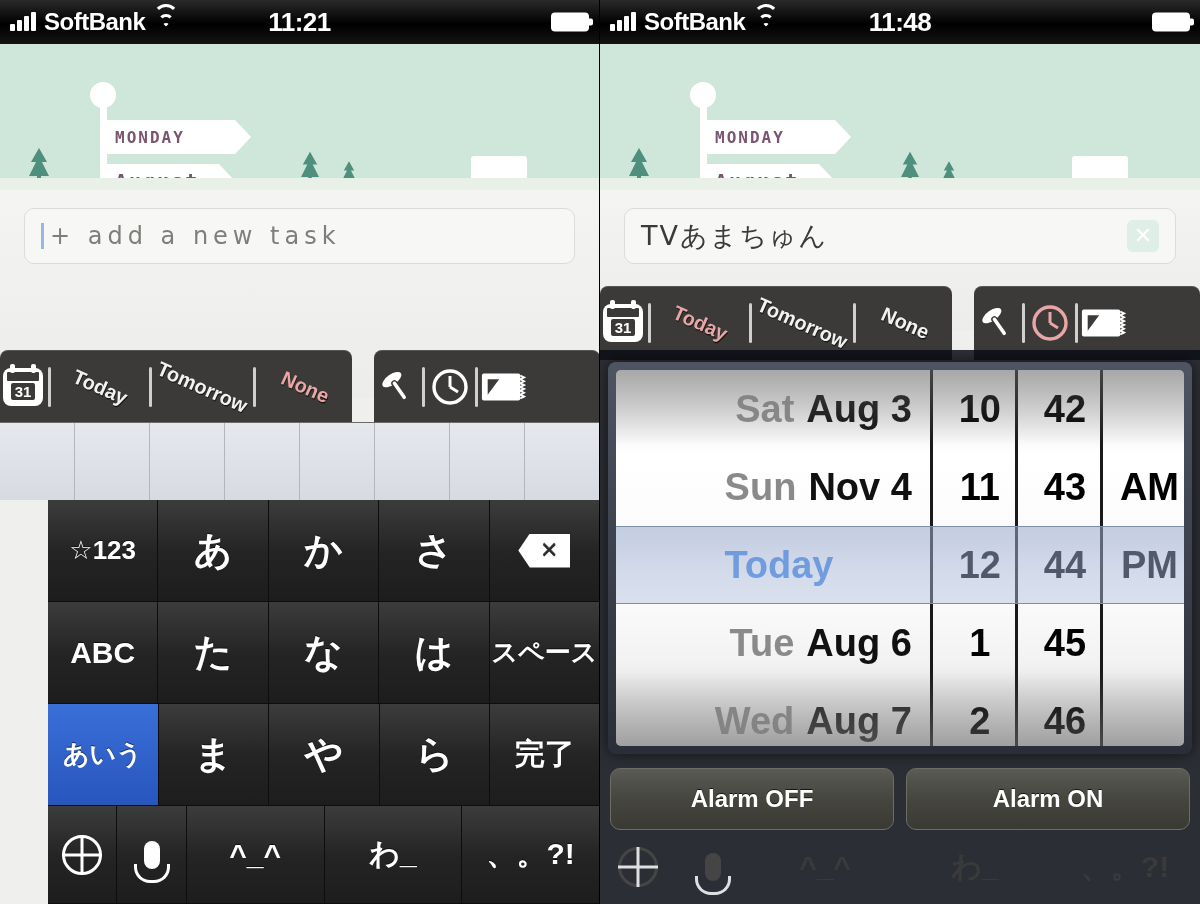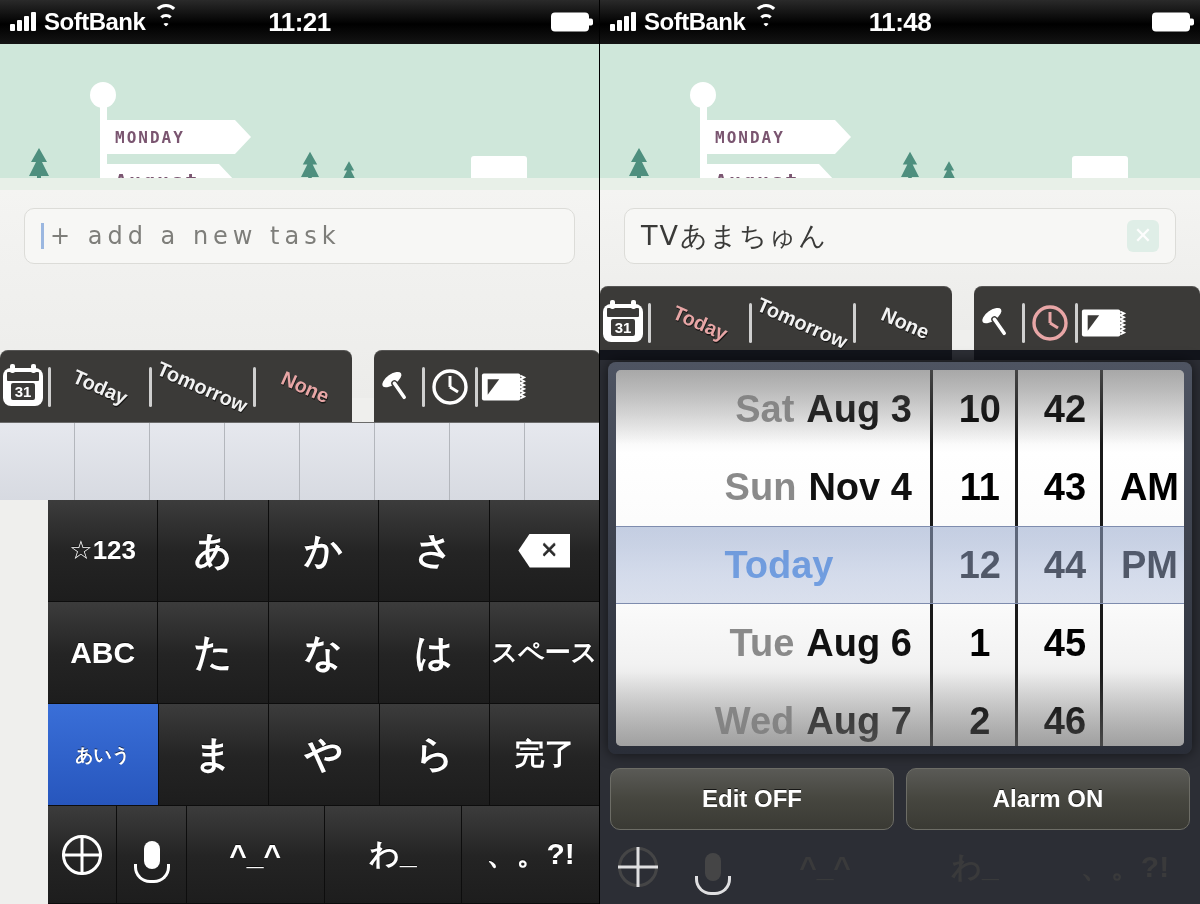--- a/index.html
+++ b/index.html
@@ -193,21 +193,21 @@
     color:#fff;
     background: linear-gradient(180deg,#3c3c3c 0%, #242424 52%, #1d1d1d 100%);
     border-right: 1px solid #0d0d0d;
     border-bottom: 1px solid #0d0d0d;
     font-size: 38px; font-weight: bold;
     height: 102px;
     text-shadow: 0 -1px 0 rgba(0,0,0,.6);
   }
   .key.small { font-size: 26px; }
   .key.mid { font-size: 30px; }
-  .key.blue { background: linear-gradient(180deg,#3a6fd8 0%, #2756bd 100%); font-size: 18px; }
+  .key.blue { background: linear-gradient(180deg,#3a6fd8 0%, #2756bd 100%); font-size: 26px; }
   .key.tall { height: 204px; }
   .key.bottom { height: 98px; }
   .kcol { display:flex; flex-direction: column; }
   .bs-icon {
     width: 52px; height: 34px; background:#fff; position:relative;
     clip-path: polygon(22% 0, 100% 0, 100% 100%, 22% 100%, 0 50%);
     display:flex; align-items:center; justify-content:center;
   }
   .bs-icon span { color:#2a2a2a; font-size: 22px; font-weight:bold; margin-left:10px; }
   .globe { width: 40px; height: 40px; border:3px solid #fff; border-radius:50%; position:relative; }
@@ -607,21 +607,21 @@
           <div class="prow"></div>
         </div>
 
         <div class="sel-band"></div>
         <div class="picker-fade-top"></div>
         <div class="picker-fade-bot"></div>
       </div>
     </div>
 
     <div class="alarm-row">
-      <div class="alarm-btn">Edit OFF</div>
+      <div class="alarm-btn">Alarm OFF</div>
       <div class="alarm-btn">Alarm ON</div>
     </div>
 
     <div class="ghost-keys">
       <div style="flex:.5;">
         <div class="globe" style="border-color:#4a4a4a;"></div>
       </div>
       <div style="flex:.5;">
         <div class="mic" style="background:#4a4a4a;"></div>
       </div>

